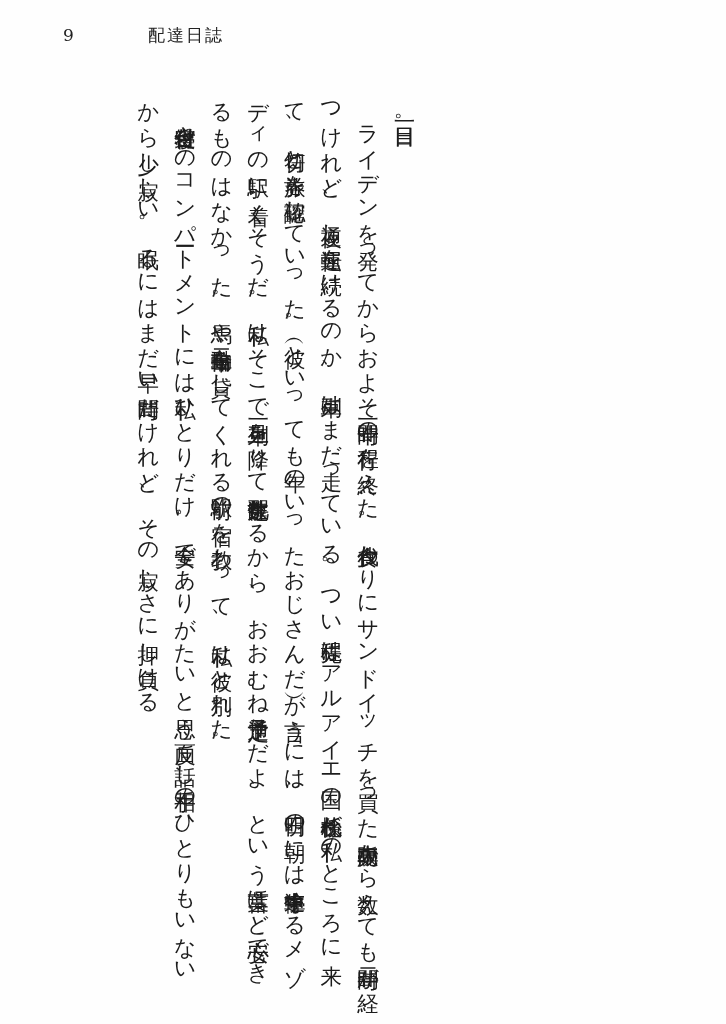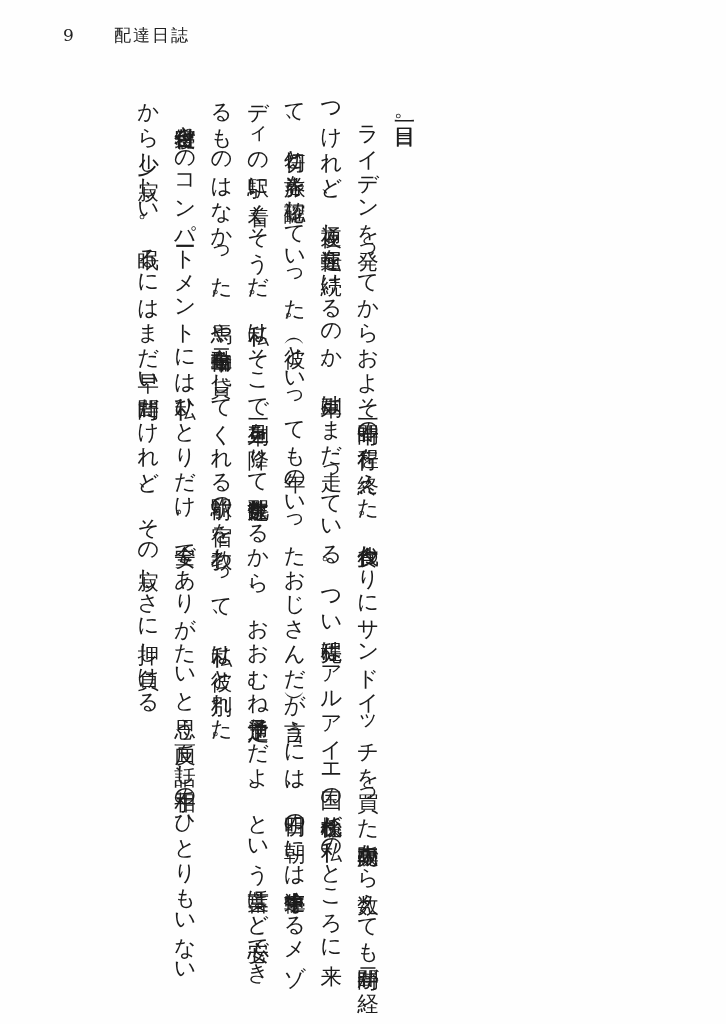--- a/index.html
+++ b/index.html
@@ -22,21 +22,21 @@
     left: 63px;
     display: flex;
     align-items: baseline;
     font-size: 17px;
     color: #222222;
   }
   .page-number {
     min-width: 14px;
   }
   .running-title {
-    margin-left: 37px;
+    margin-left: 71px;
     letter-spacing: 2px;
   }
   .body-text {
     position: absolute;
     top: 88px;
     right: 304px;
     height: 906px;
     writing-mode: vertical-rl;
     font-size: 21.5px;
     line-height: 36.6px;

